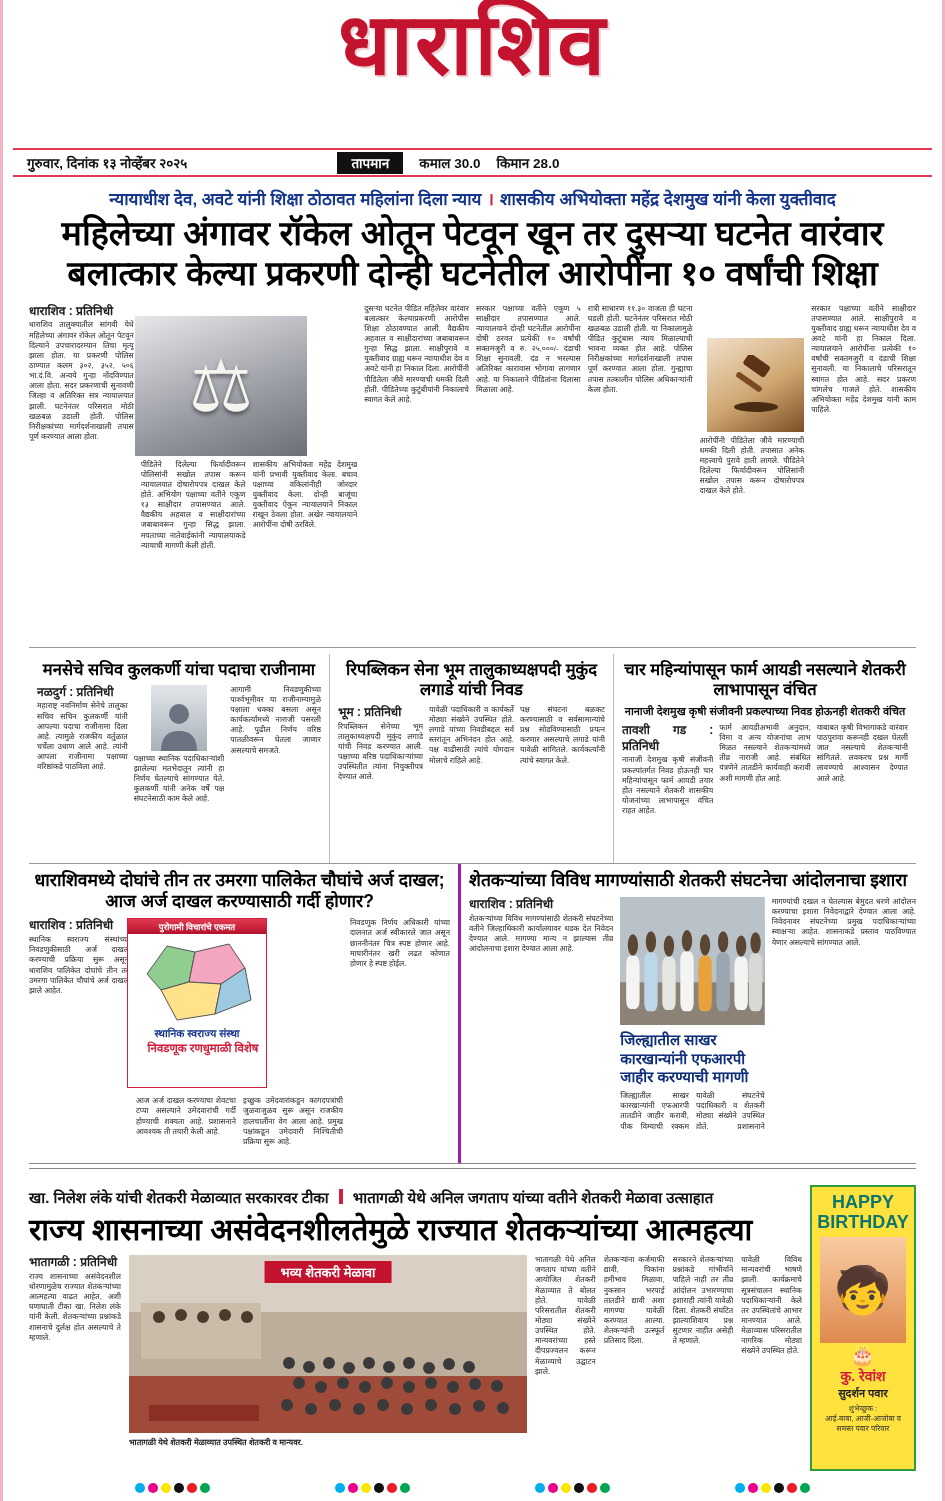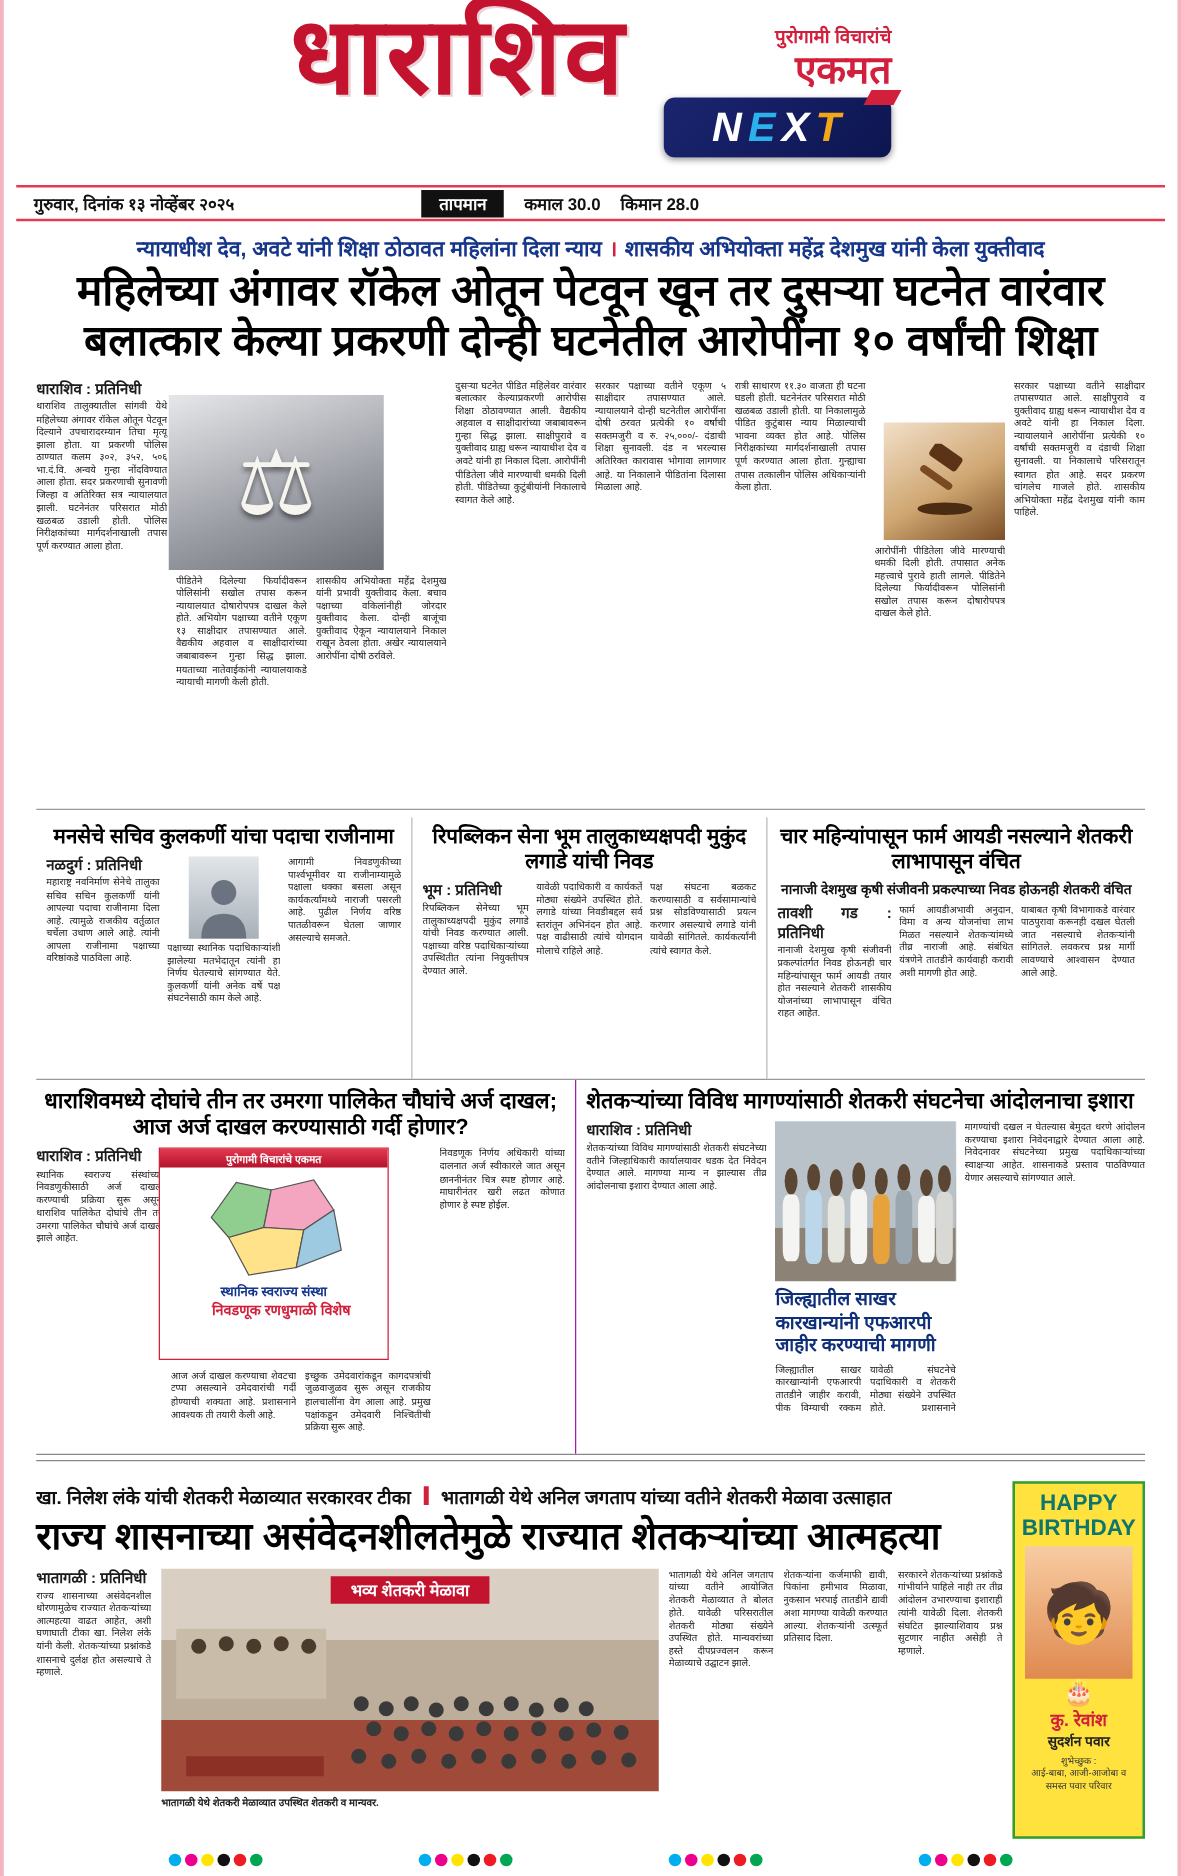--- a/index.html
+++ b/index.html
@@ -55,25 +55,25 @@
   .story + .story { border-left:1px solid #bbb; }
   .s-res { width:300px; } .s-rep { width:284px; } .s-farm { flex:1; }
   .story h2 { text-align:center; font-size:16.5px; line-height:1.22; margin:5px 0 6px; color:#000; }
   .deck { text-align:center; font-size:11px; font-weight:bold; margin:-2px 0 5px; color:#111; }
   .minicols { display:flex; gap:6px; height:152px; }
   .minicol { flex:1; font-size:7.7px; line-height:1.32; text-align:justify; overflow:hidden; color:#1c1c1c; }
   .portrait { width:56px; height:66px; margin:0 auto 3px; background:linear-gradient(#e2e6ea,#a8b0b8);
     display:flex; align-items:flex-end; justify-content:center; overflow:hidden; }
   
   .row3 { margin:0 26px; display:flex; height:300px; border-bottom:1px solid #888; }
-  .s-elec { width:432px; padding-right:8px; border-right:1px solid #a21caf; }
+  .s-elec { width:432px; padding-right:8px; border-right:3px solid #a21caf; }
   .s-elec h2 { font-size:17.5px; text-align:center; line-height:1.22; margin:6px 0; color:#000; }
   .elec-body { position:relative; display:flex; gap:7px; height:232px; }
   .pad-map { padding-top:178px; }
-  .map-box { position:absolute; left:98px; top:0; width:184px; height:170px; border:1px solid #d21f3c;
+  .map-box { position:absolute; left:98px; top:0; width:140px; height:170px; border:1px solid #d21f3c;
     background:#fff; display:flex; flex-direction:column; align-items:center; }
   .map-ribbon { width:100%; background:linear-gradient(#e23a50,#b5122c); color:#fff; font-size:8.5px;
     font-weight:bold; text-align:center; padding:2px 0; }
   .map-line1 { color:#16368c; font-weight:bold; font-size:10.5px; }
   .map-line2 { color:#d21f3c; font-weight:bold; font-size:11.5px; margin-bottom:20px;padding-left:12px; }
   .s-prot { flex:1; padding-left:8px; }
   .s-prot h2 { font-size:17.5px; line-height:1.22; margin:6px 0; color:#000; }
   .prot-body { display:flex; gap:7px; height:232px; }
   .prot-colA { width:86px; } .prot-colB { width:98px; }
   .prot-main { flex:1; display:flex; flex-direction:column; }
@@ -110,30 +110,20 @@
   .dot { width:10px; height:10px; border-radius:50%; }
 </style>
 </head>
 <body>
 
 <div class="page">
 
   <header class="masthead">
     <div class="mast-inner">
       <div class="paper-title">धाराशिव</div>
-      <div class="mast-right">
-        <div class="tagline">पुरोगामी विचारांचे</div>
-        <div class="brand">एकमत</div>
-        <div class="next-logo">
-          <span class="next-n">N</span>
-          <span class="next-e">E</span>
-          <span class="next-x">X</span>
-          <span class="next-t">T</span>
-        </div>
-      </div>
     </div>
   </header>
 
   <div class="infobar">
     <span class="ib-date">गुरुवार, दिनांक १३ नोव्हेंबर २०२५</span>
     <span class="ib-center">
       <span class="temp-box">तापमान</span>
       <span>कमाल 30.0</span>
       <span>किमान 28.0</span>
     </span>
@@ -338,20 +328,21 @@
                   <circle cx="374" cy="153" r="6"></circle>
               </g>
               <rect x="20" y="150" width="110" height="16" fill="#8c2f24"></rect>
             </svg>
           </div>
           <div class="rally-caption">भातागळी येथे शेतकरी मेळाव्यात उपस्थित शेतकरी व मान्यवर.</div>
         </div>
         <div class="b-mid">भातागळी येथे अनिल जगताप यांच्या वतीने आयोजित शेतकरी मेळाव्यात ते बोलत होते. यावेळी परिसरातील शेतकरी मोठ्या संख्येने उपस्थित होते. मान्यवरांच्या हस्ते दीपप्रज्वलन करून मेळाव्याचे उद्घाटन झाले.</div>
         <div class="b-mid">शेतकऱ्यांना कर्जमाफी द्यावी, पिकांना हमीभाव मिळावा, नुकसान भरपाई तातडीने द्यावी अशा मागण्या यावेळी करण्यात आल्या. शेतकऱ्यांनी उत्स्फूर्त प्रतिसाद दिला.</div>
         <div class="b-mid">सरकारने शेतकऱ्यांच्या प्रश्नांकडे गांभीर्याने पाहिले नाही तर तीव्र आंदोलन उभारण्याचा इशाराही त्यांनी यावेळी दिला. शेतकरी संघटित झाल्याशिवाय प्रश्न सुटणार नाहीत असेही ते म्हणाले.</div>
+        <div class="b-mid">यावेळी विविध मान्यवरांची भाषणे झाली. कार्यक्रमाचे सूत्रसंचालन स्थानिक पदाधिकाऱ्यांनी केले तर उपस्थितांचे आभार मानण्यात आले. मेळाव्यास परिसरातील नागरिक मोठ्या संख्येने उपस्थित होते.</div>
       </div>
     </div>
 
     <aside class="birthday">
       <div class="bd-greet">HAPPY BIRTHDAY</div>
       <div class="bd-photo">
           <span>🧒</span>
         </div>
       <div class="bd-cake">🎂</div>
       <div class="bd-name">कु. रेवांश</div>

